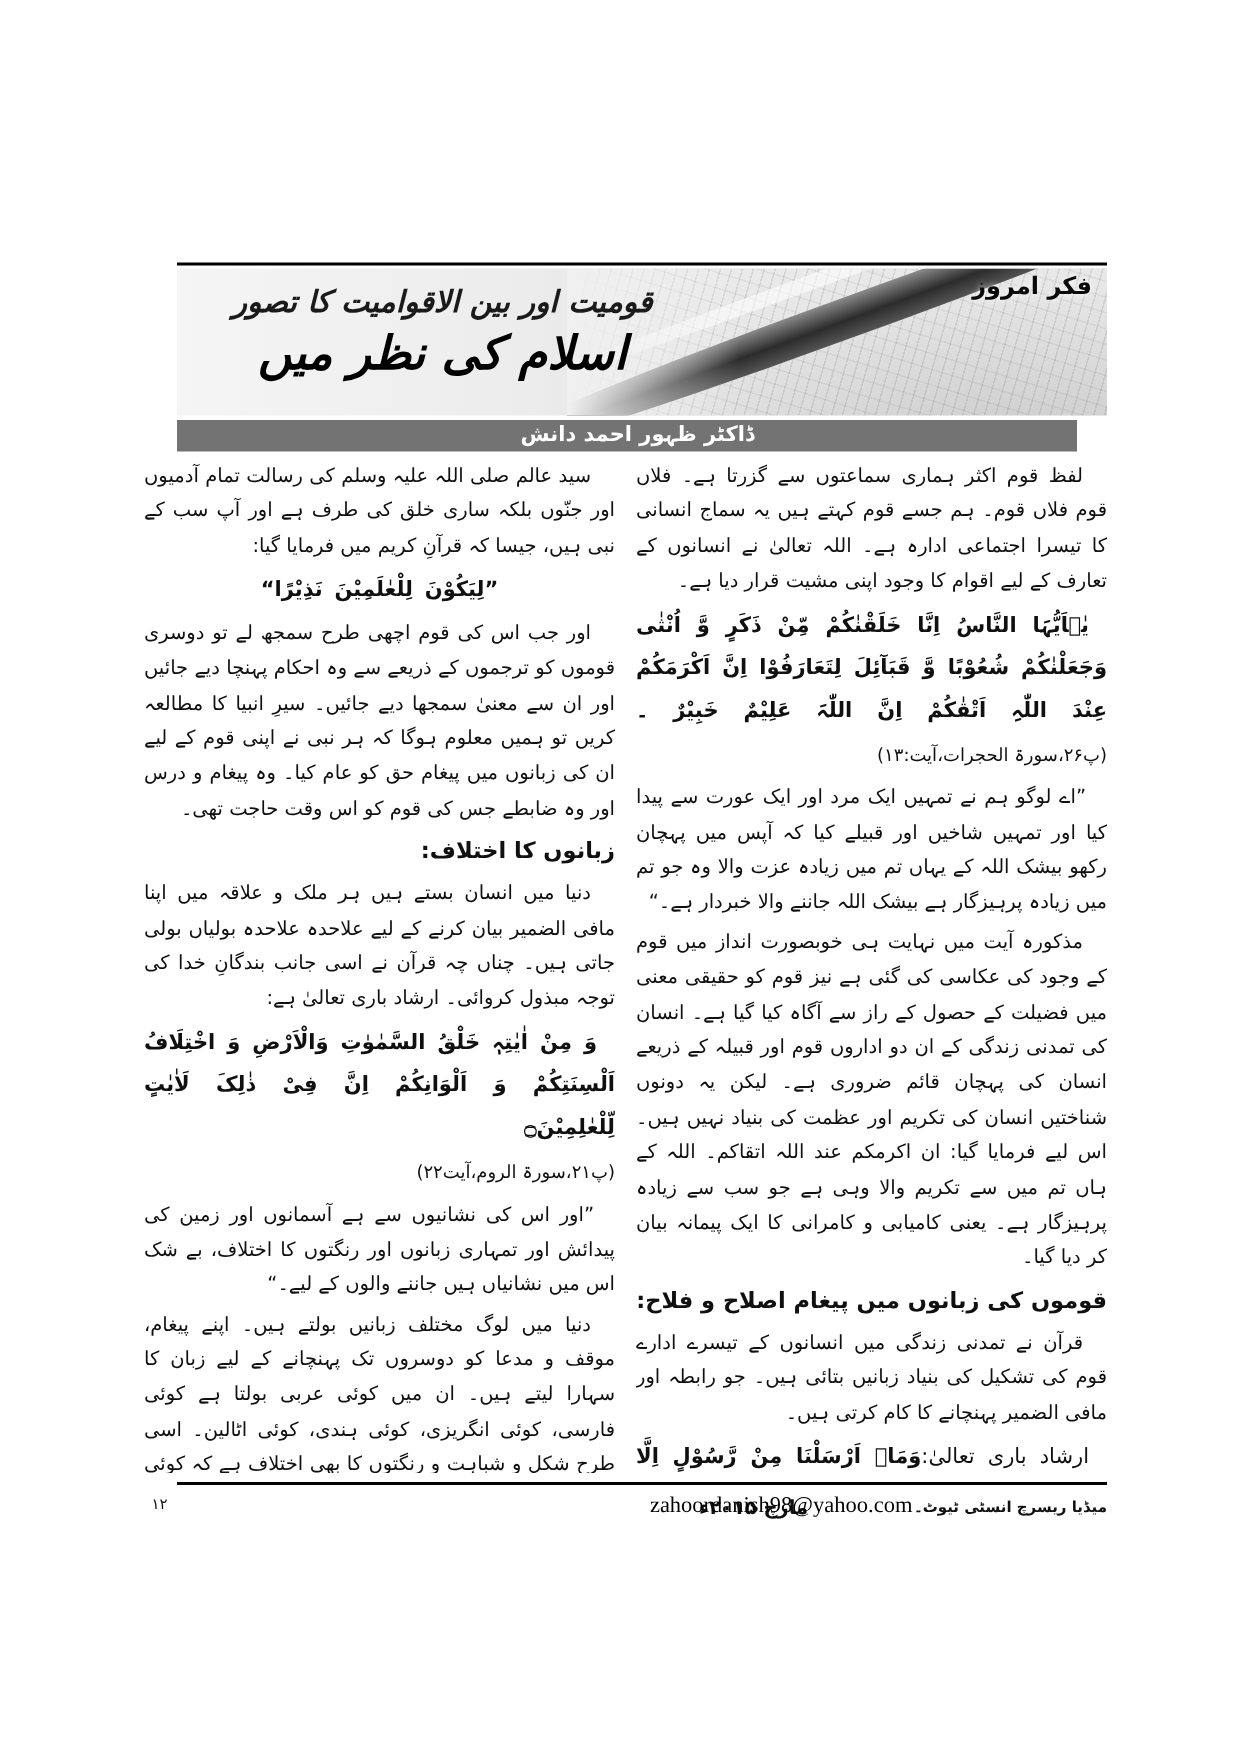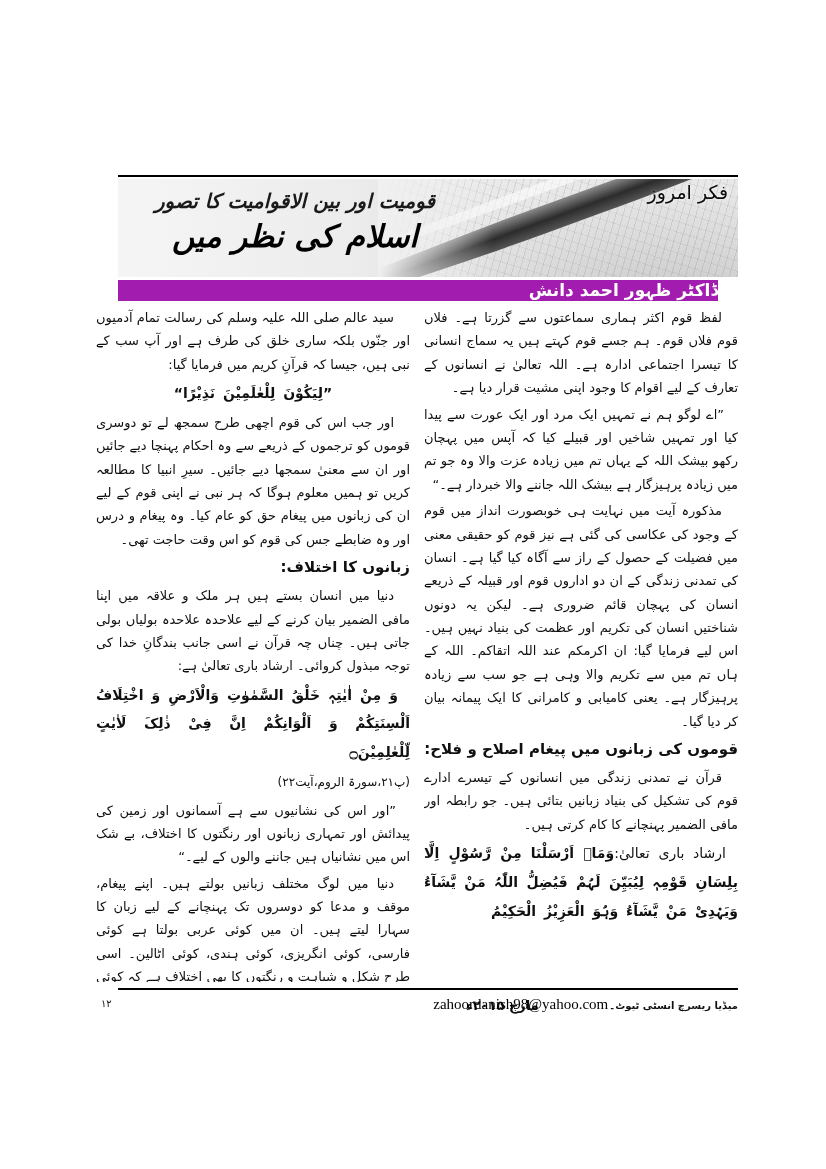--- a/index.html
+++ b/index.html
@@ -31,32 +31,32 @@
   .globe .band-hi{
     position:absolute;top:-6px;left:-22%;width:150%;height:10px;
     background:rgba(255,255,255,.55);transform:rotate(-20deg);border-radius:45%;
   }
   .globe .fade{
     position:absolute;inset:0;
     background:linear-gradient(to right,#f0f0f0 0%,rgba(240,240,240,0) 32%);
   }
   .masthead{
     position:absolute;top:2px;right:10px;direction:rtl;
-    font-size:19px;font-weight:400;color:#0a0a0a;letter-spacing:0;
+    font-size:16px;font-weight:700;color:#0a0a0a;letter-spacing:0;
     text-shadow:0 0 4px rgba(255,255,255,.9);
     text-align:center;
   }
   .title-block{position:absolute;top:6px;left:22px;width:310px;text-align:center;direction:rtl;font-style:italic;}
   .title-l1{font-size:20px;font-weight:700;color:#1a1a1a;line-height:1.6;}
   .title-l2{font-size:31px;font-weight:900;color:#000;line-height:1.25;letter-spacing:-1px;}
 
   .author-bar{
     position:absolute;left:118px;top:280px;width:600px;height:21px;
-    background:#a21caf;color:#fff;direction:rtl;text-align:right;
-    font-size:17px;font-weight:700;line-height:21px;padding-left:14px;box-sizing:border-box;
+    background:#737373;color:#fff;direction:rtl;text-align:center;
+    font-size:14px;font-weight:700;line-height:21px;padding-left:14px;box-sizing:border-box;
   }
 
   
   .columns{
     position:absolute;left:95px;top:306px;width:643px;height:676px;
     display:flex;flex-direction:row-reverse;gap:14px;
   }
   .col{
     width:314px;overflow:hidden;direction:rtl;text-align:justify;
     font-size:13px;line-height:1.8;color:#101010;
@@ -101,20 +101,21 @@
   </div>
 
   <div class="author-bar">
     <span>ڈاکٹر ظہور احمد دانش</span>
   </div>
 
   <div class="columns">
 
     <div class="col">
       <p class="para">لفظ قوم اکثر ہماری سماعتوں سے گزرتا ہے۔ فلاں قوم فلاں قوم۔ ہم جسے قوم کہتے ہیں یہ سماج انسانی کا تیسرا اجتماعی ادارہ ہے۔ اللہ تعالیٰ نے انسانوں کے تعارف کے لیے اقوام کا وجود اپنی مشیت قرار دیا ہے۔</p>
+      <p class="verse"><span>یٰۤاَیُّہَا النَّاسُ اِنَّا خَلَقْنٰکُمْ مِّنْ ذَکَرٍ وَّ اُنْثٰی وَجَعَلْنٰکُمْ شُعُوْبًا وَّ قَبَآئِلَ لِتَعَارَفُوْا اِنَّ اَکْرَمَکُمْ عِنْدَ اللّٰہِ اَتْقٰکُمْ اِنَّ اللّٰہَ عَلِیْمٌ خَبِیْرٌ ۔</span><span class="verse-ref">(پ۲۶،سورۃ الحجرات،آیت:۱۳)</span></p>
       <p class="trans">”اے لوگو ہم نے تمہیں ایک مرد اور ایک عورت سے پیدا کیا اور تمہیں شاخیں اور قبیلے کیا کہ آپس میں پہچان رکھو بیشک اللہ کے یہاں تم میں زیادہ عزت والا وہ جو تم میں زیادہ پرہیزگار ہے بیشک اللہ جاننے والا خبردار ہے۔“</p>
       <p class="para">مذکورہ آیت میں نہایت ہی خوبصورت انداز میں قوم کے وجود کی عکاسی کی گئی ہے نیز قوم کو حقیقی معنی میں فضیلت کے حصول کے راز سے آگاہ کیا گیا ہے۔ انسان کی تمدنی زندگی کے ان دو اداروں قوم اور قبیلہ کے ذریعے انسان کی پہچان قائم ضروری ہے۔ لیکن یہ دونوں شناختیں انسان کی تکریم اور عظمت کی بنیاد نہیں ہیں۔ اس لیے فرمایا گیا: ان اکرمکم عند اللہ اتقاکم۔ اللہ کے ہاں تم میں سے تکریم والا وہی ہے جو سب سے زیادہ پرہیزگار ہے۔ یعنی کامیابی و کامرانی کا ایک پیمانہ بیان کر دیا گیا۔</p>
       <p class="col-heading">قوموں کی زبانوں میں پیغام اصلاح و فلاح:</p>
       <p class="para">قرآن نے تمدنی زندگی میں انسانوں کے تیسرے ادارے قوم کی تشکیل کی بنیاد زبانیں بتائی ہیں۔ جو رابطہ اور مافی الضمیر پہنچانے کا کام کرتی ہیں۔</p>
       <p class="verse"><span class="verse-intro">ارشاد باری تعالیٰ:</span><span>وَمَاۤ اَرْسَلْنَا مِنْ رَّسُوْلٍ اِلَّا بِلِسَانِ قَوْمِہٖ لِیُبَیِّنَ لَہُمْ فَیُضِلُّ اللّٰہُ مَنْ یَّشَآءُ وَیَہْدِیْ مَنْ یَّشَآءُ وَہُوَ الْعَزِیْزُ الْحَکِیْمُ</span> </p>
 
     </div>
 
     <div class="col">
       <p class="para">سید عالم صلی اللہ علیہ وسلم کی رسالت تمام آدمیوں اور جنّوں بلکہ ساری خلق کی طرف ہے اور آپ سب کے نبی ہیں، جیسا کہ قرآنِ کریم میں فرمایا گیا:</p>

